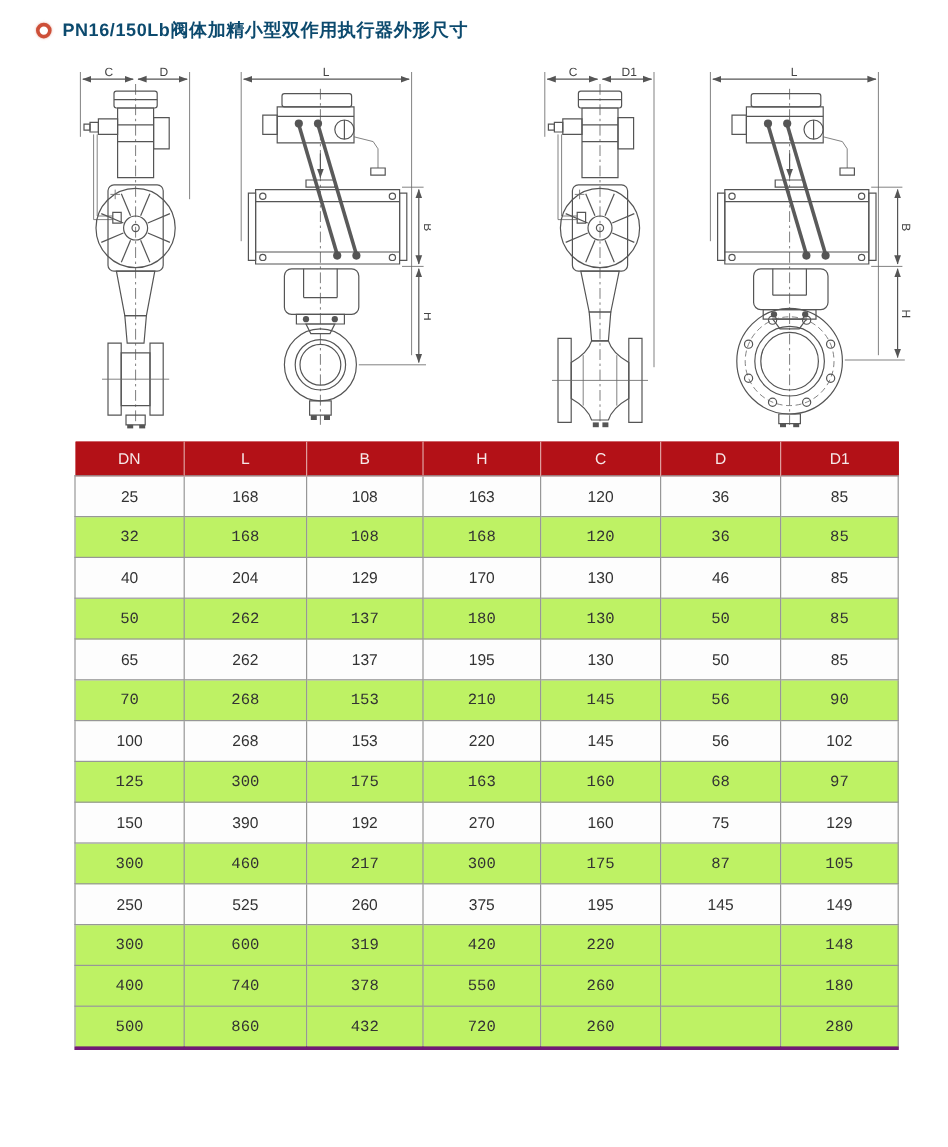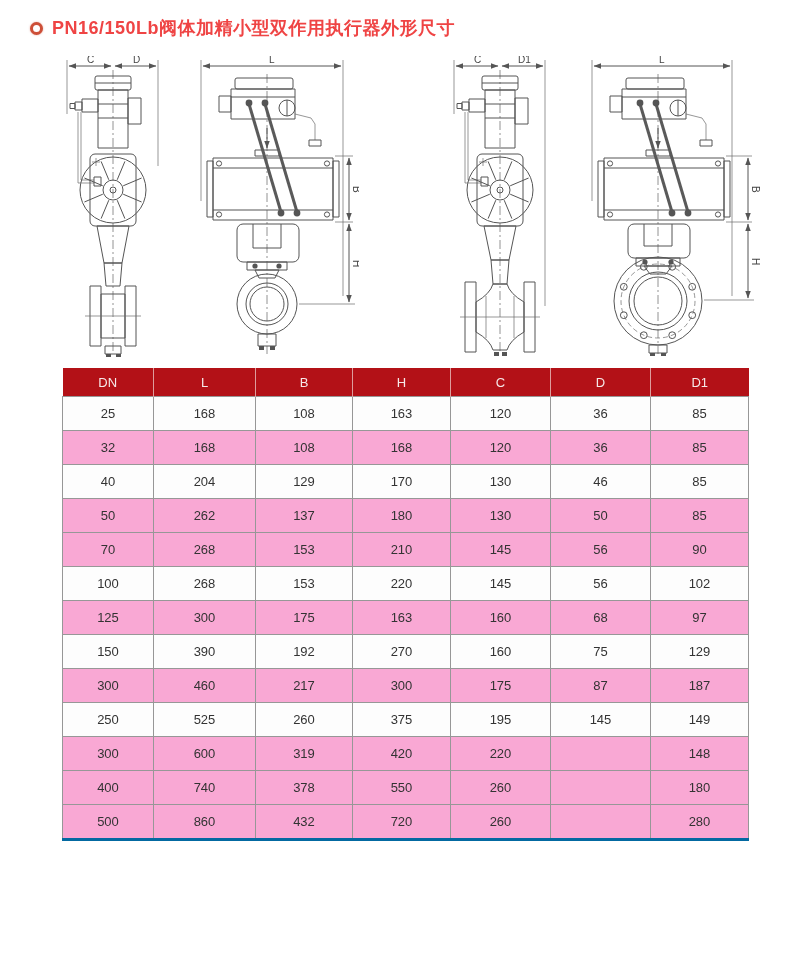--- a/index.html
+++ b/index.html
@@ -2,46 +2,46 @@
 <html><head>
 <meta charset="utf-8">
 <style>
   html,body{margin:0;padding:0;}
   body{
     width:790px;height:956px;background:#ffffff;position:relative;
     font-family:"Liberation Sans",sans-serif;overflow:hidden;
   }
   .title-row{position:absolute;top:16px;left:30px;display:flex;align-items:center;gap:9px;}
   .bullet{width:7px;height:7px;border:3px solid #cd4f38;border-radius:50%;background:#fff;box-shadow:0 0 2px rgba(205,79,56,.5);}
-  .title{font-size:18px;font-weight:bold;color:#ef4444;letter-spacing:.5px;}
+  .title{font-size:15px;font-weight:bold;color:#0c4a6e;letter-spacing:.5px;}
 
   .drawings{position:absolute;top:56px;left:0;width:790px;height:304px;}
   .draw{position:absolute;top:0;}
   .draw *{stroke:#555;fill:none;stroke-width:1;vector-effect:non-scaling-stroke;}
   .draw .cl{stroke:#777;stroke-dasharray:9 3 2 3;stroke-width:.8;}
   .draw .thin{stroke-width:.7;stroke:#6a6a6a;}
   .draw .tx{fill:#444;stroke:none;font-size:10px;font-family:"Liberation Sans",sans-serif;}
   .draw .fl{fill:#555;stroke:none;}
   .draw .rod{stroke-width:3;stroke:#5a5a5a;}
 
   table.dims{
     position:absolute;top:368px;left:62px;width:686px;
     border-collapse:collapse;table-layout:fixed;
-    border-bottom:3px solid #0369a1;
+    border-bottom:3px solid #701a75;
   }
   table.dims th{
     height:28px;font-size:13px;font-weight:normal;color:#f6e8e8;
     border-right:1px solid #dE9d9d;padding:0;text-align:center;
   }
   table.dims th:last-child{border-right:none;}
   table.dims td{
     height:33px;font-size:13px;color:#333;text-align:center;padding:0;
     border:1px solid #979797;background:#fdfdfd;
   }
-  table.dims tr.alt td{background:#f9a8d4;}
+  table.dims tr.alt td{background:#bef264;font-family:Liberation Mono, monospace;}
 </style>
 </head>
 <body>
 
 <div class="title-row">
   <span class="bullet"></span>
   <span class="title">PN16/150Lb阀体加精小型双作用执行器外形尺寸</span>
 </div>
 
 <div class="drawings">
@@ -374,20 +374,29 @@
       </tr>
       <tr class="alt">
         <td>50</td>
         <td>262</td>
         <td>137</td>
         <td>180</td>
         <td>130</td>
         <td>50</td>
         <td>85</td>
       </tr>
+      <tr>
+        <td>65</td>
+        <td>262</td>
+        <td>137</td>
+        <td>195</td>
+        <td>130</td>
+        <td>50</td>
+        <td>85</td>
+      </tr>
       <tr class="alt">
         <td>70</td>
         <td>268</td>
         <td>153</td>
         <td>210</td>
         <td>145</td>
         <td>56</td>
         <td>90</td>
       </tr>
       <tr>
@@ -417,21 +426,21 @@
         <td>75</td>
         <td>129</td>
       </tr>
       <tr class="alt">
         <td>300</td>
         <td>460</td>
         <td>217</td>
         <td>300</td>
         <td>175</td>
         <td>87</td>
-        <td>187</td>
+        <td>105</td>
       </tr>
       <tr>
         <td>250</td>
         <td>525</td>
         <td>260</td>
         <td>375</td>
         <td>195</td>
         <td>145</td>
         <td>149</td>
       </tr>

